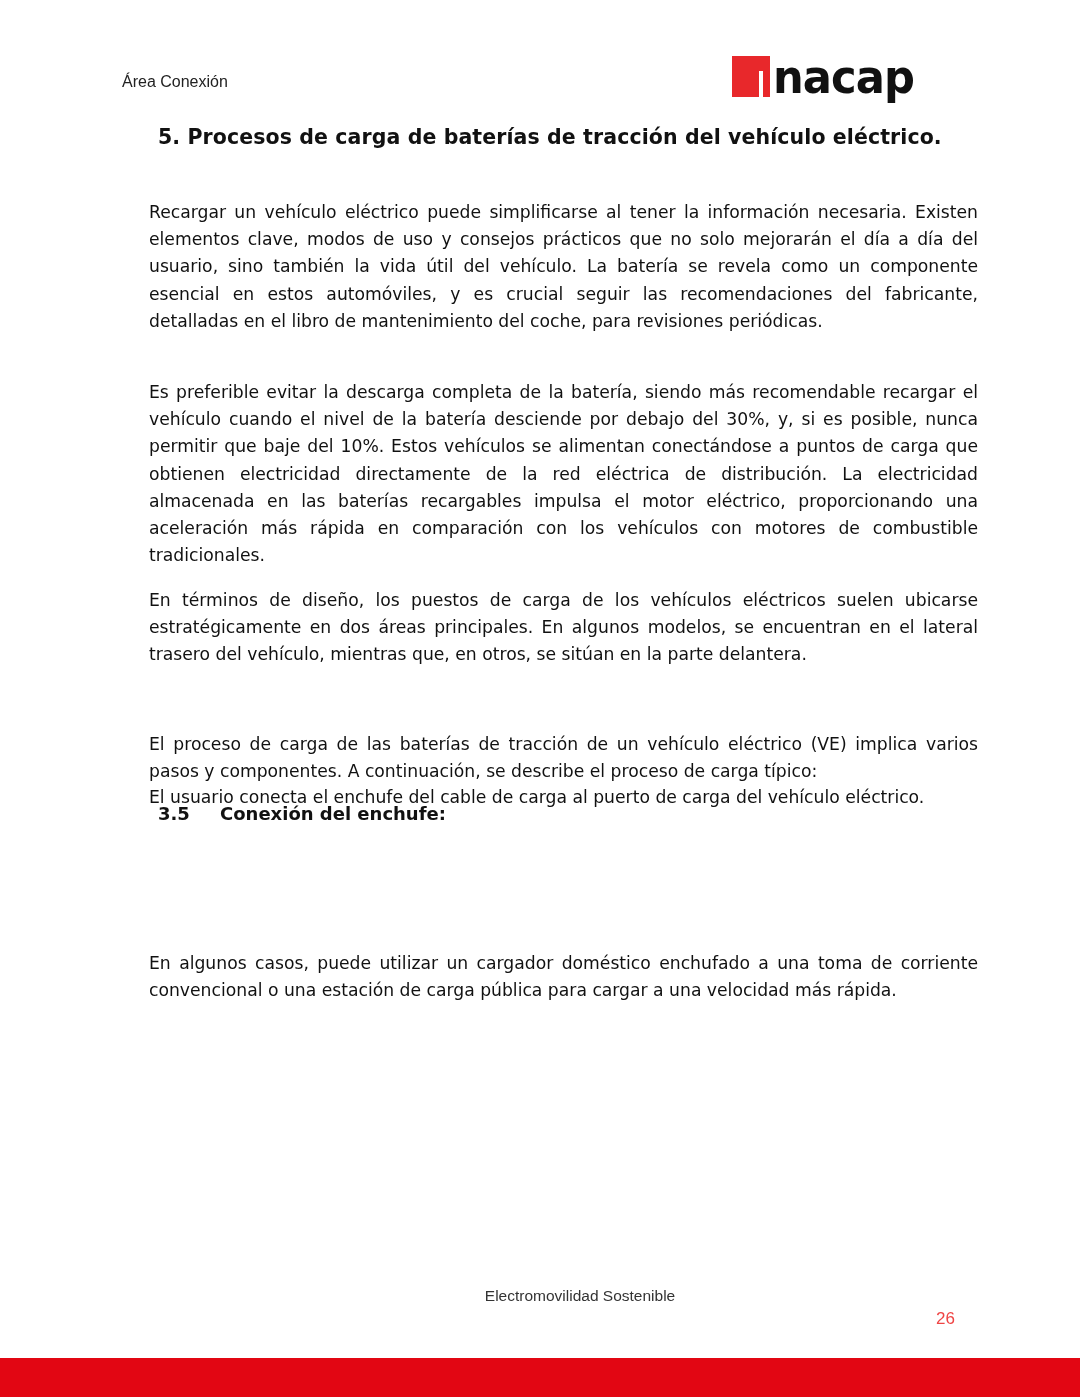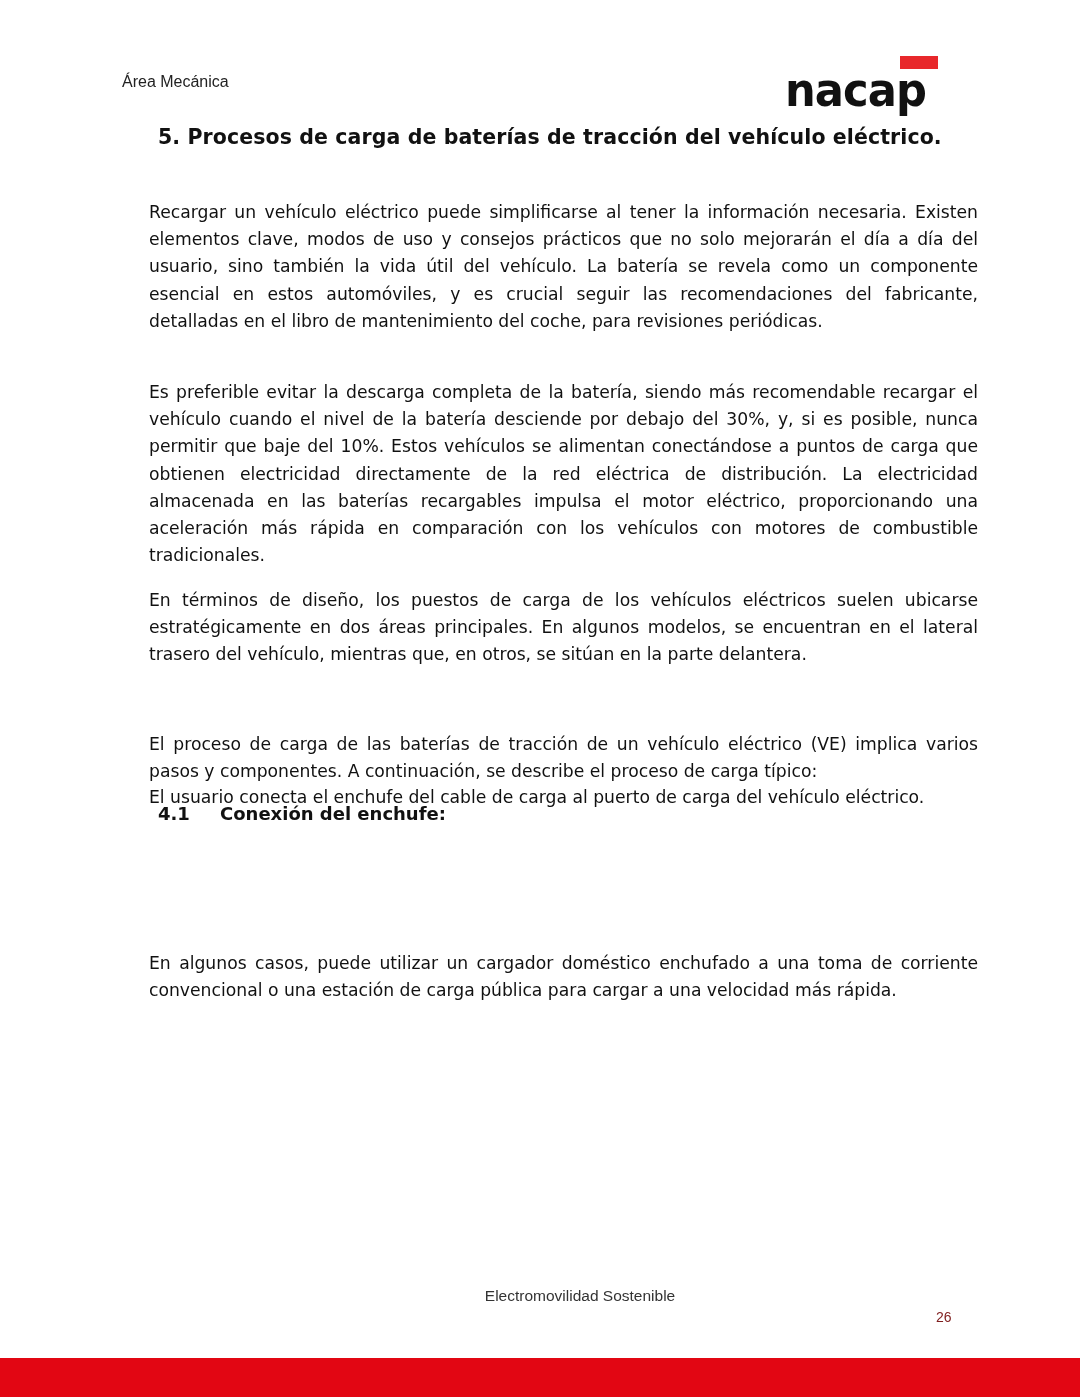--- a/index.html
+++ b/index.html
@@ -1,57 +1,57 @@
 <!DOCTYPE html>
 <html><head>
 <meta charset="utf-8">
 <style>
   html, body { margin: 0; padding: 0; background: #ffffff; }
   body { width: 1080px; height: 1397px; position: relative; overflow: hidden;
          font-family: "DejaVu Sans", sans-serif; color: #111111; }
   .header-area { position: absolute; left: 122px; top: 73px; font-family: "Liberation Sans", sans-serif;
                  font-size: 16px; color: #222; }
-  .logo { position: absolute; left: 782px; top: 56px; height: 54px; display: flex; align-items: flex-end; flex-direction: column; }
+  .logo { position: absolute; left: 732px; top: 56px; height: 54px; display: flex; align-items: flex-start; }
   .logo-mark { position: relative; width: 38px; height: 41px; background: #e8282b; }
   .logo-mark .slit { position: absolute; left: 27px; top: 15px; width: 4px; height: 26px; background: #ffffff; }
   .logo-text { font-family: "DejaVu Sans", sans-serif; font-weight: bold; font-size: 47px; color: #111;
                line-height: 41px; margin-left: 3px; letter-spacing: -1px; transform: scaleX(0.92); transform-origin: left; }
   .title { position: absolute; left: 158px; top: 125px; font-size: 20.5px; font-weight: bold; color: #111;
            white-space: nowrap; letter-spacing: 0.1px; }
   .para { position: absolute; left: 125px; width: 829px; font-size: 17.2px; line-height: 27.2px;
           text-align: justify; color: #111; margin-left: 24px; }
   .subheading { position: absolute; left: 158px; top: 803px; font-size: 18px; font-weight: bold; color: #111; }
   .subheading .num { display: inline-block; width: 62px; }
   .footer-title { position: absolute; left: 0; width: 1080px; top: 1287px; text-align: center;
                   font-family: "Liberation Sans", sans-serif; font-size: 15.5px; color: #333; margin-left: 40px; }
   .page-num { position: absolute; left: 936px; top: 1309px; font-family: "Liberation Sans", sans-serif;
-              font-size: 14px; color: #7f1d1d; }
+              font-size: 17px; color: #ef4444; }
   .red-bar { position: absolute; left: 0; top: 1358px; width: 1080px; height: 39px; background: #e20613; }
 </style>
 </head>
 <body>
 
-<div class="header-area">Área Mecánica</div>
+<div class="header-area">Área Conexión</div>
 
 <div class="logo">
   <div class="logo-mark">
       <div class="slit"></div>
     </div>
   <div class="logo-text">nacap</div>
 </div>
 
 <div class="title">5. Procesos de carga de baterías de tracción del vehículo eléctrico.</div>
 
 <div class="para" style="top:199px;">Recargar un vehículo eléctrico puede simplificarse al tener la información necesaria. Existen elementos clave, modos de uso y consejos prácticos que no solo mejorarán el día a día del usuario, sino también la vida útil del vehículo. La batería se revela como un componente esencial en estos automóviles, y es crucial seguir las recomendaciones del fabricante, detalladas en el libro de mantenimiento del coche, para revisiones periódicas.</div>
 <div class="para" style="top:379px;">Es preferible evitar la descarga completa de la batería, siendo más recomendable recargar el vehículo cuando el nivel de la batería desciende por debajo del 30%, y, si es posible, nunca permitir que baje del 10%. Estos vehículos se alimentan conectándose a puntos de carga que obtienen electricidad directamente de la red eléctrica de distribución. La electricidad almacenada en las baterías recargables impulsa el motor eléctrico, proporcionando una aceleración más rápida en comparación con los vehículos con motores de combustible tradicionales.</div>
 <div class="para" style="top:587px;">En términos de diseño, los puestos de carga de los vehículos eléctricos suelen ubicarse estratégicamente en dos áreas principales. En algunos modelos, se encuentran en el lateral trasero del vehículo, mientras que, en otros, se sitúan en la parte delantera.</div>
 <div class="para" style="top:731px;">El proceso de carga de las baterías de tracción de un vehículo eléctrico (VE) implica varios pasos y componentes. A continuación, se describe el proceso de carga típico:</div>
 
 <div class="subheading">
-  <span class="num">4.1</span><span>Conexión del enchufe:</span>
+  <span class="num">3.5</span><span>Conexión del enchufe:</span>
 </div>
 
 <div class="para" style="top:784px;">El usuario conecta el enchufe del cable de carga al puerto de carga del vehículo eléctrico.</div>
 <div class="para" style="top:950px;">En algunos casos, puede utilizar un cargador doméstico enchufado a una toma de corriente convencional o una estación de carga pública para cargar a una velocidad más rápida.</div>
 
 <div class="footer-title">Electromovilidad Sostenible</div>
 <div class="page-num">26</div>
 <div class="red-bar"></div>
 
 </body></html>

